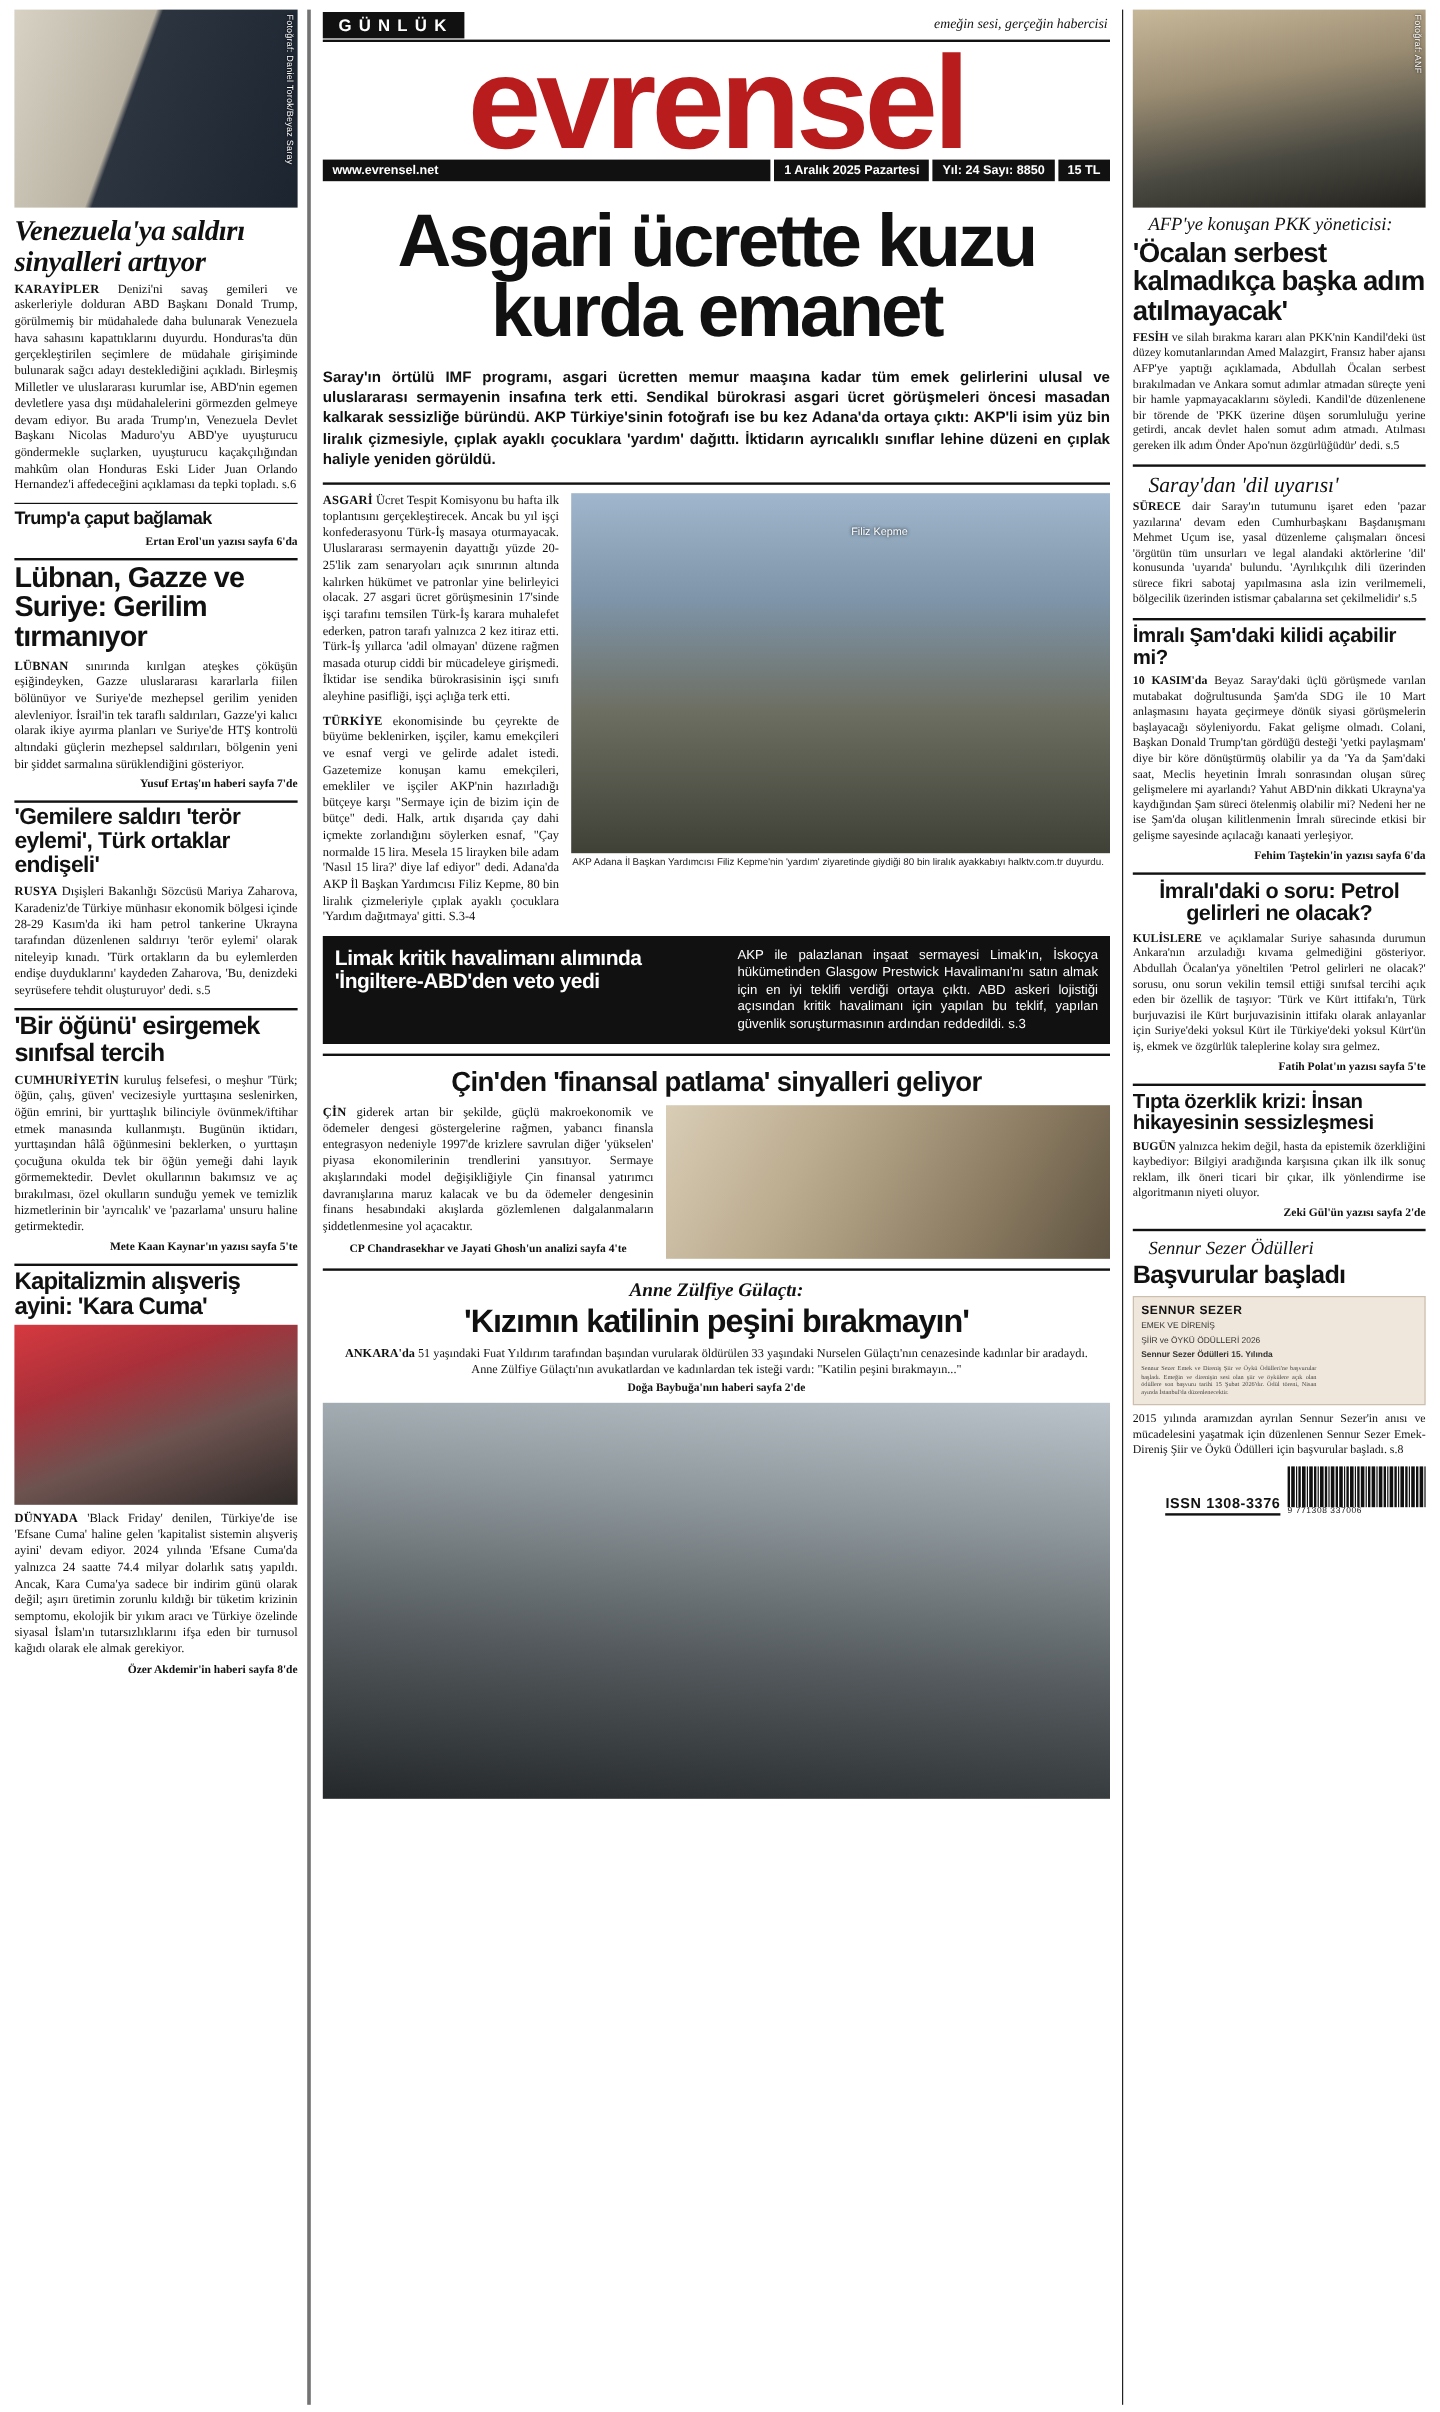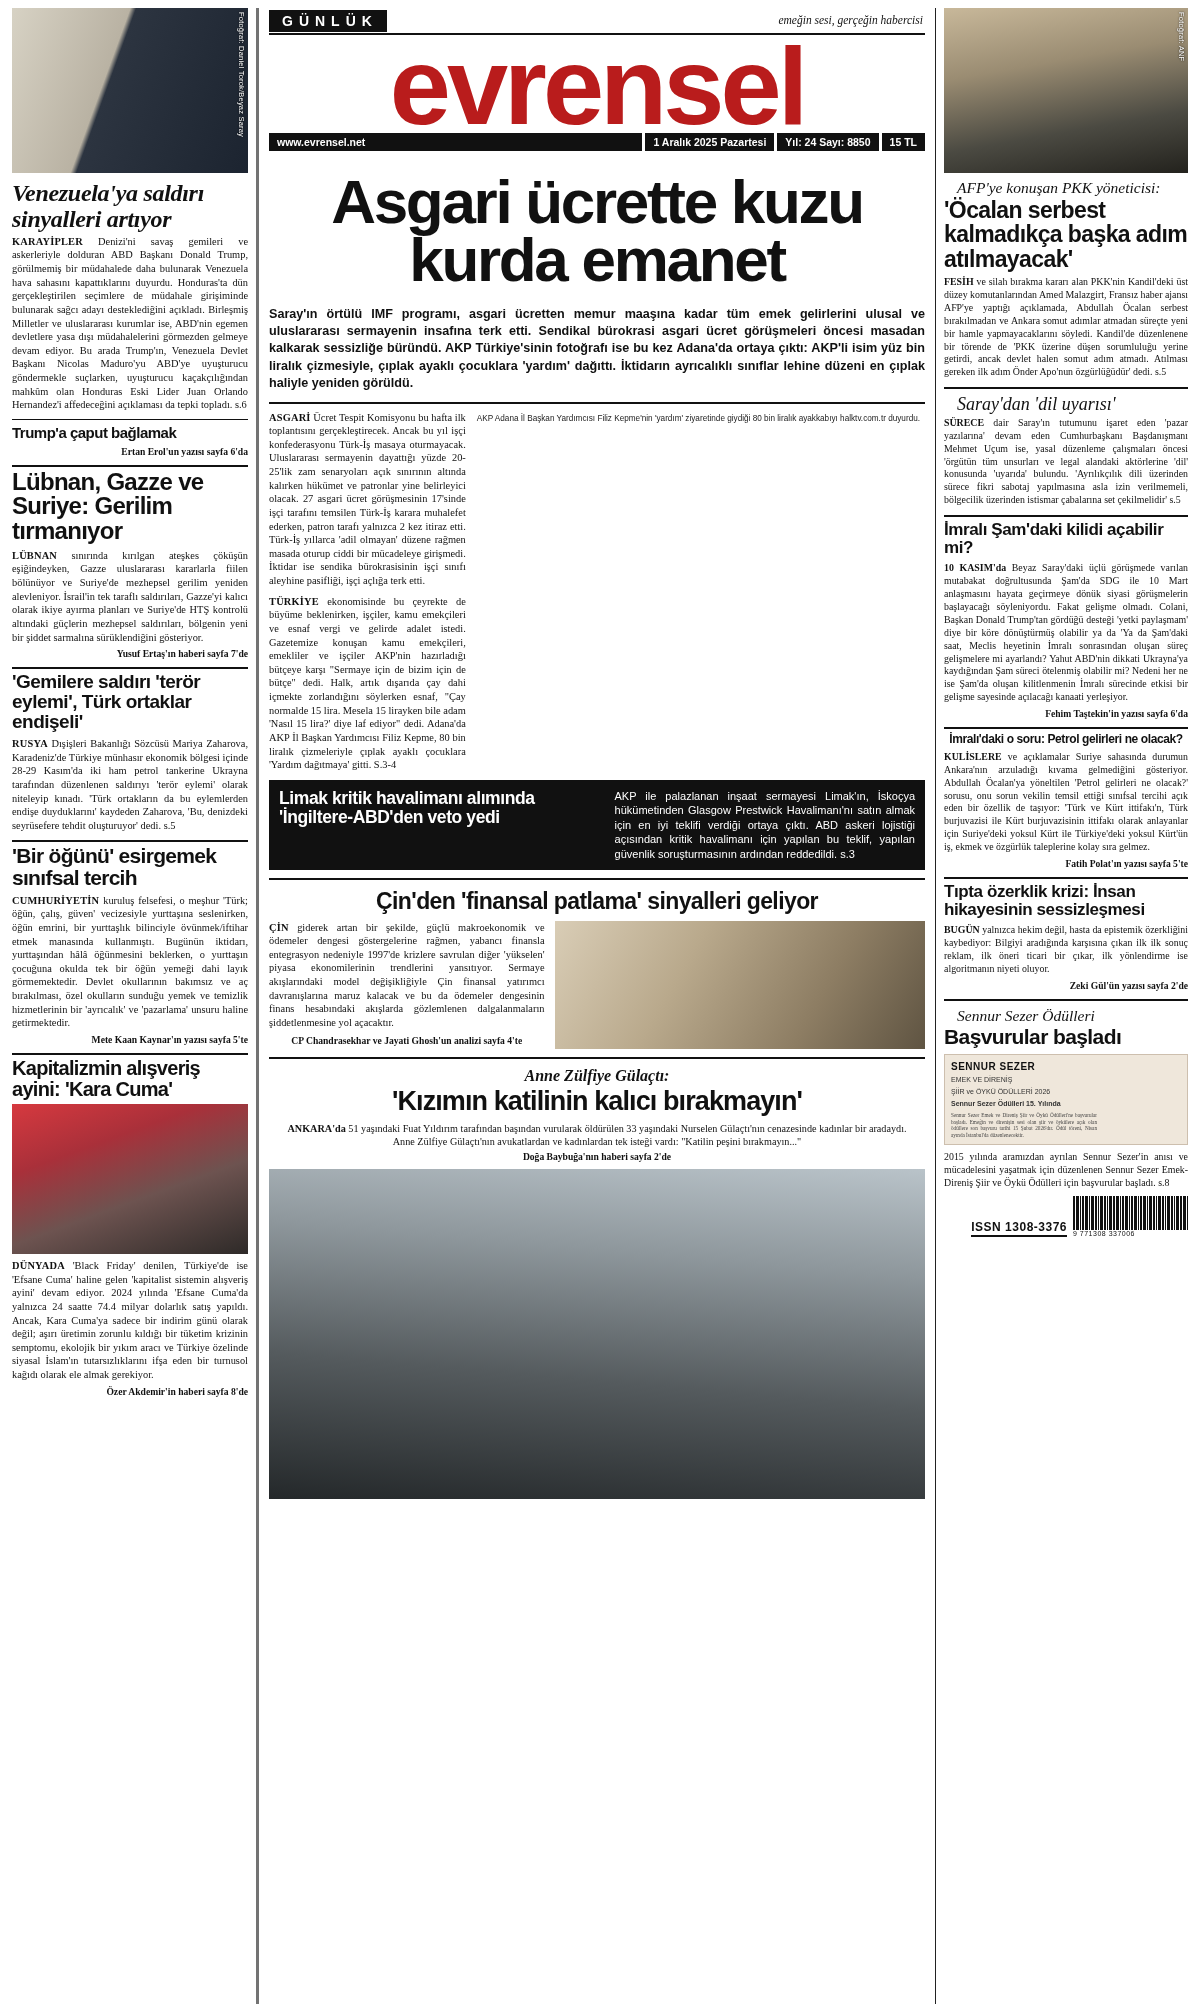--- a/index.html
+++ b/index.html
@@ -286,20 +286,23 @@
     <p class="main-lede">Saray'ın örtülü IMF programı, asgari ücretten memur maaşına kadar tüm emek gelirlerini ulusal ve uluslararası sermayenin insafına terk etti. Sendikal bürokrasi asgari ücret görüşmeleri öncesi masadan kalkarak sessizliğe büründü. AKP Türkiye'sinin fotoğrafı ise bu kez Adana'da ortaya çıktı: AKP'li isim yüz bin liralık çizmesiyle, çıplak ayaklı çocuklara 'yardım' dağıttı. İktidarın ayrıcalıklı sınıflar lehine düzeni en çıplak haliyle yeniden görüldü.</p>
 
     <div class="rule" style="border-top-width:2px"></div>
 
     <div style="display:flex;gap:10px;margin-top:7px">
       <div style="flex:0 0 30%">
         <p class="body"><b class="lede">ASGARİ</b><span> Ücret Tespit Komisyonu bu hafta ilk toplantısını gerçekleştirecek. Ancak bu yıl işçi konfederasyonu Türk-İş masaya oturmayacak. Uluslararası sermayenin dayattığı yüzde 20-25'lik zam senaryoları açık sınırının altında kalırken hükümet ve patronlar yine belirleyici olacak. 27 asgari ücret görüşmesinin 17'sinde işçi tarafını temsilen Türk-İş karara muhalefet ederken, patron tarafı yalnızca 2 kez itiraz etti. Türk-İş yıllarca 'adil olmayan' düzene rağmen masada oturup ciddi bir mücadeleye girişmedi. İktidar ise sendika bürokrasisinin işçi sınıfı aleyhine pasifliği, işçi açlığa terk etti.</span></p>
         <p class="body" style="margin-top:7px"><b class="lede">TÜRKİYE</b><span> ekonomisinde bu çeyrekte de büyüme beklenirken, işçiler, kamu emekçileri ve esnaf vergi ve gelirde adalet istedi. Gazetemize konuşan kamu emekçileri, emekliler ve işçiler AKP'nin hazırladığı bütçeye karşı "Sermaye için de bizim için de bütçe" dedi. Halk, artık dışarıda çay dahi içmekte zorlandığını söylerken esnaf, "Çay normalde 15 lira. Mesela 15 lirayken bile adam 'Nasıl 15 lira?' diye laf ediyor" dedi. Adana'da AKP İl Başkan Yardımcısı Filiz Kepme, 80 bin liralık çizmeleriyle çıplak ayaklı çocuklara 'Yardım dağıtmaya' gitti. S.3-4</span></p>
       </div>
       <div style="flex:1 1 auto">
+        <div class="photo ph-group" style="height:300px">
+          <span style="position:absolute;left:52%;top:9%;font-family:'Liberation Sans',sans-serif;font-size:9px;color:#fff;text-shadow:0 0 3px #000">Filiz Kepme</span>
+        </div>
         <div class="photo-cap">AKP Adana İl Başkan Yardımcısı Filiz Kepme'nin 'yardım' ziyaretinde giydiği 80 bin liralık ayakkabıyı halktv.com.tr duyurdu.</div>
       </div>
     </div>
 
     <div class="black-box">
       <div class="bb-hl">Limak kritik havalimanı alımında 'İngiltere-ABD'den veto yedi</div>
       <div class="bb-body">AKP ile palazlanan inşaat sermayesi Limak'ın, İskoçya hükümetinden Glasgow Prestwick Havalimanı'nı satın almak için en iyi teklifi verdiği ortaya çıktı. ABD askeri lojistiği açısından kritik havalimanı için yapılan bu teklif, yapılan güvenlik soruşturmasının ardından reddedildi. s.3</div>
     </div>
 
     <div class="rule-thick"></div>
@@ -309,21 +312,21 @@
         <p class="body"><b class="lede">ÇİN</b><span> giderek artan bir şekilde, güçlü makroekonomik ve ödemeler dengesi göstergelerine rağmen, yabancı finansla entegrasyon nedeniyle 1997'de krizlere savrulan diğer 'yükselen' piyasa ekonomilerinin trendlerini yansıtıyor. Sermaye akışlarındaki model değişikliğiyle Çin finansal yatırımcı davranışlarına maruz kalacak ve bu da ödemeler dengesinin finans hesabındaki akışlarda gözlemlenen dalgalanmaların şiddetlenmesine yol açacaktır.</span></p>
         <div class="byline-c" style="margin-top:5px">CP Chandrasekhar ve Jayati Ghosh'un analizi sayfa 4'te</div>
       </div>
       <div style="flex:1 1 auto">
         <div class="photo ph-money" style="height:128px"></div>
       </div>
     </div>
 
     <div class="rule-thick"></div>
     <div class="kicker-c">Anne Zülfiye Gülaçtı:</div>
-    <div class="hl-quote">'Kızımın katilinin kalıcı bırakmayın'</div>
+    <div class="hl-quote">'Kızımın katilinin peşini bırakmayın'</div>
     <p class="cap-center" style="text-align:center;padding:0 10px"><b class="lede">ANKARA'da</b><span> 51 yaşındaki Fuat Yıldırım tarafından başından vurularak öldürülen 33 yaşındaki Nurselen Gülaçtı'nın cenazesinde kadınlar bir aradaydı. Anne Zülfiye Gülaçtı'nın avukatlardan ve kadınlardan tek isteği vardı: "Katilin peşini bırakmayın..."</span></p>
     <div class="byline-c">Doğa Baybuğa'nın haberi sayfa 2'de</div>
     <div class="photo ph-funeral" style="height:330px;margin-top:7px"></div>
   </div>
 
   <div class="col-right">
 
     <div class="photo ph-mil" style="height:165px">
       <span class="credit">Fotoğraf: ANF</span>
     </div>
@@ -335,21 +338,21 @@
     <div class="rule-thick"></div>
     <div class="r-kicker" style="font-size:18px;margin-top:6px">Saray'dan 'dil uyarısı'</div>
     <p class="r-body"><b class="lede">SÜRECE</b><span> dair Saray'ın tutumunu işaret eden 'pazar yazılarına' devam eden Cumhurbaşkanı Başdanışmanı Mehmet Uçum ise, yasal düzenleme çalışmaları öncesi 'örgütün tüm unsurları ve legal alandaki aktörlerine 'dil' konusunda 'uyarıda' bulundu. 'Ayrılıkçılık dili üzerinden sürece fikri sabotaj yapılmasına asla izin verilmemeli, bölgecilik üzerinden istismar çabalarına set çekilmelidir' s.5</span></p>
 
     <div class="rule-thick"></div>
     <div class="r-hl-sm">İmralı Şam'daki kilidi açabilir mi?</div>
     <p class="r-body"><b class="lede">10 KASIM'da</b><span> Beyaz Saray'daki üçlü görüşmede varılan mutabakat doğrultusunda Şam'da SDG ile 10 Mart anlaşmasını hayata geçirmeye dönük siyasi görüşmelerin başlayacağı söyleniyordu. Fakat gelişme olmadı. Colani, Başkan Donald Trump'tan gördüğü desteği 'yetki paylaşmam' diye bir köre dönüştürmüş olabilir ya da 'Ya da Şam'daki saat, Meclis heyetinin İmralı sonrasından oluşan süreç gelişmelere mi ayarlandı? Yahut ABD'nin dikkati Ukrayna'ya kaydığından Şam süreci ötelenmiş olabilir mi? Nedeni her ne ise Şam'da oluşan kilitlenmenin İmralı sürecinde etkisi bir gelişme sayesinde açılacağı kanaati yerleşiyor.</span></p>
     <div class="byline">Fehim Taştekin'in yazısı sayfa 6'da</div>
 
     <div class="rule-thick"></div>
-    <div class="r-hl-sm" style="text-align:center;font-size:12px">İmralı'daki o soru: Petrol gelirleri ne olacak?</div>
+    <div class="r-hl-sm" style="text-align:center;font-size:18px">İmralı'daki o soru: Petrol gelirleri ne olacak?</div>
     <p class="r-body"><b class="lede">KULİSLERE</b><span> ve açıklamalar Suriye sahasında durumun Ankara'nın arzuladığı kıvama gelmediğini gösteriyor. Abdullah Öcalan'ya yöneltilen 'Petrol gelirleri ne olacak?' sorusu, onu sorun vekilin temsil ettiği sınıfsal tercihi açık eden bir özellik de taşıyor: 'Türk ve Kürt ittifakı'n, Türk burjuvazisi ile Kürt burjuvazisinin ittifakı olarak anlayanlar için Suriye'deki yoksul Kürt ile Türkiye'deki yoksul Kürt'ün iş, ekmek ve özgürlük taleplerine kolay sıra gelmez.</span></p>
     <div class="byline">Fatih Polat'ın yazısı sayfa 5'te</div>
 
     <div class="rule-thick"></div>
     <div class="r-hl-sm">Tıpta özerklik krizi: İnsan hikayesinin sessizleşmesi</div>
     <p class="r-body"><b class="lede">BUGÜN</b><span> yalnızca hekim değil, hasta da epistemik özerkliğini kaybediyor: Bilgiyi aradığında karşısına çıkan ilk ilk sonuç reklam, ilk öneri ticari bir çıkar, ilk yönlendirme ise algoritmanın niyeti oluyor.</span></p>
     <div class="byline">Zeki Gül'ün yazısı sayfa 2'de</div>
 
     <div class="rule-thick"></div>
     <div class="r-kicker">Sennur Sezer Ödülleri</div>

